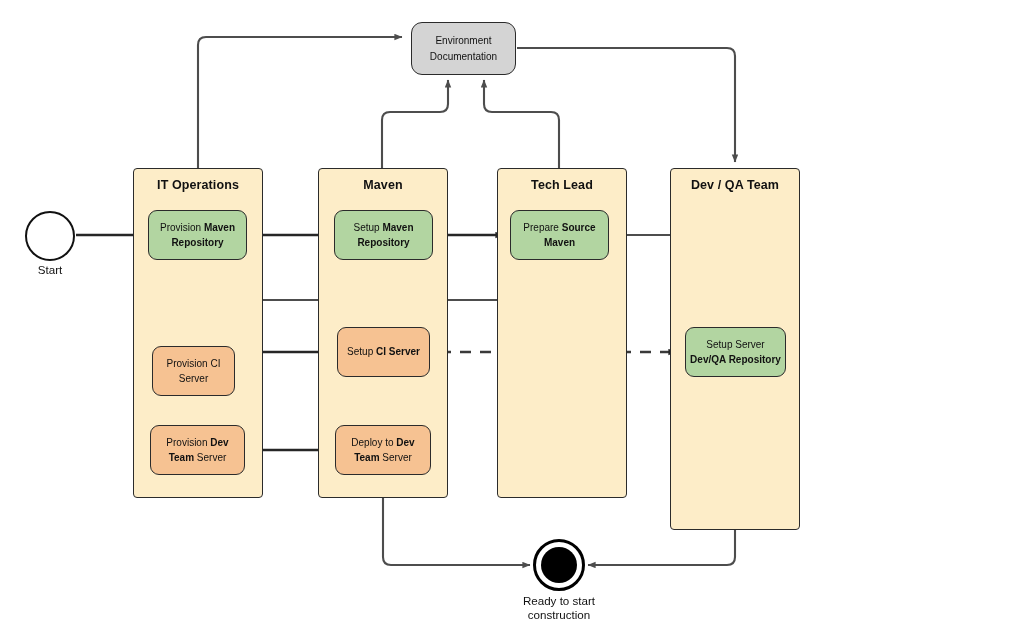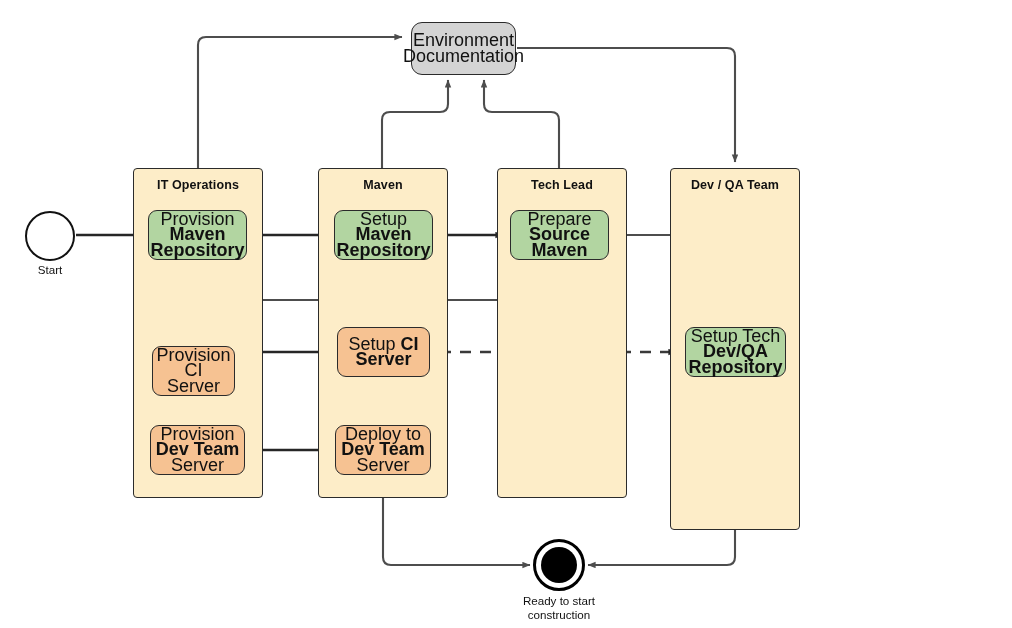--- a/index.html
+++ b/index.html
@@ -49,21 +49,21 @@
   }
   .task {
     position: absolute;
     box-sizing: border-box;
     border: 1.5px solid #2b2b2b;
     border-radius: 9px;
     display: flex;
     align-items: center;
     justify-content: center;
     text-align: center;
-    font-size: 18px;
+    font-size: 10px;
     line-height: 15.5px;
     padding: 2px 4px;
     color: #111;
   }
   .task.green { background: #b2d5a1; }
   .task.orange { background: #f6c292; }
   .task.grey {
     background: #d4d4d4;
     font-weight: normal;
     border-radius: 11px;
@@ -242,21 +242,21 @@
 
   <div class="task orange" style="left:335px; top:425px; width:96px; height:50px;">
     <span><span class="lt">Deploy to </span><b>Dev Team</b><span class="lt"> Server</span></span>
   </div>
 
   <div class="task green" style="left:510px; top:210px; width:99px; height:50px;">
     <span><span class="lt">Prepare </span><b>Source Maven</b></span>
   </div>
 
   <div class="task green" style="left:685px; top:327px; width:101px; height:50px;">
-    <span><span class="lt">Setup Tech </span><b>Dev/QA Repository</b></span>
+    <span><span class="lt">Setup Server </span><b>Dev/QA Repository</b></span>
   </div>
 
   <div class="event start" style="left:25px; top:211px; width:50px; height:50px;"></div>
   <div class="event-label" style="left:10px; top:263px; width:80px;">Start</div>
 
   <div class="event end-outer" style="left:533px; top:539px; width:52px; height:52px;"></div>
   <div class="event end-inner" style="left:541px; top:547px; width:36px; height:36px;"></div>
   <div class="event-label" style="left:489px; top:594px; width:140px;">
     <span>Ready to start</span><br>
     <span>construction</span>

